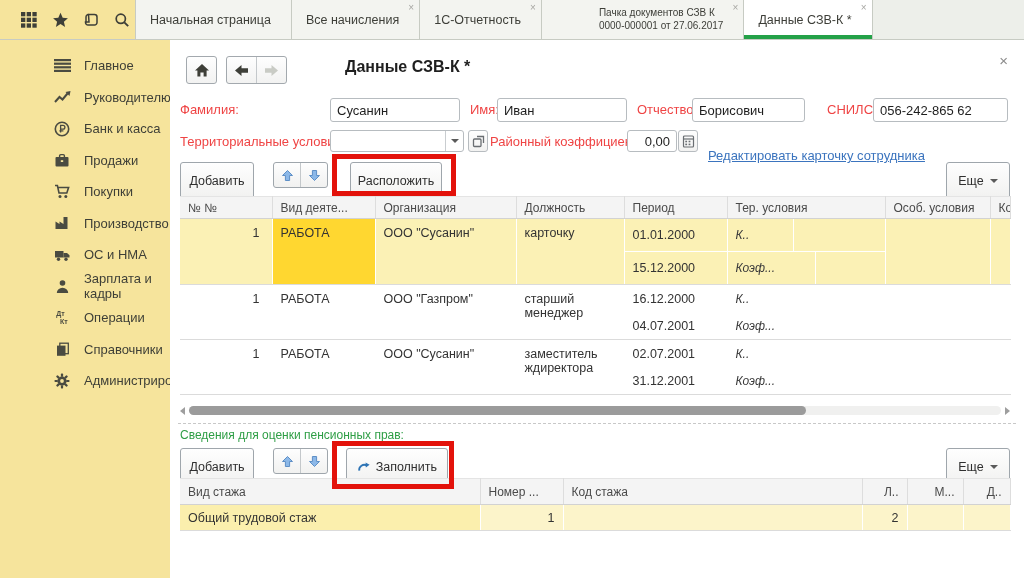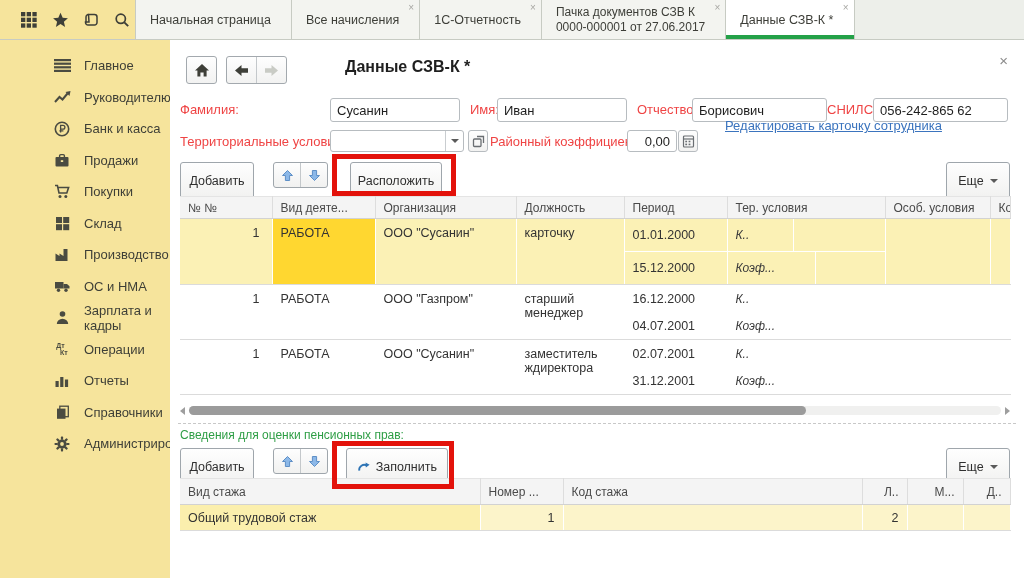--- a/index.html
+++ b/index.html
@@ -13,21 +13,21 @@
     background:#EDEFEA; border-bottom:1px solid #C7CBC3; box-sizing:border-box; display:flex; }
   .corner { width:135px; height:100%; background:#F6E49C; display:flex; align-items:center;
     padding-left:20px; gap:13px; box-sizing:border-box; flex:none; }
   .corner .tbicon { width:18px; height:18px; display:flex; align-items:center; justify-content:center; cursor:pointer; }
   .tabs { display:flex; height:100%; }
   .tab { position:relative; box-sizing:border-box; background:#F3F4F0; border-right:1px solid #C7CBC3;
     padding:0 20px 0 14px; display:flex; flex-direction:column; justify-content:center;
     font-size:12.5px; color:#3D3E38; cursor:pointer; white-space:nowrap; }
   .tab:first-child { border-left:1px solid #C7CBC3; }
   .tab.active { background:#fff; box-shadow:inset 0 -4px 0 #24A148; }
-  .tab .tl2 { font-size:12px; line-height:1.25; }
+  .tab .tl2 { font-size:10px; line-height:1.25;margin-left:43px; }
   .tab .tx { position:absolute; top:3px; right:5px; font-size:10px; color:#A7A7A3; cursor:pointer; line-height:1; }
   
   .sidebar { position:absolute; left:0; top:40px; width:170px; height:538px; background:#F6E49C; padding-top:10px; box-sizing:border-box; }
   .side-item { height:31.5px; display:flex; align-items:center; padding-left:52px; gap:12px;
     font-size:13px; color:#3E3F37; cursor:pointer; }
   .side-item .sic { width:20px; height:17px; flex:none; display:flex; align-items:center; justify-content:center; }
   .dtkt { font-size:7px; font-weight:bold; line-height:1.05; color:#4A4B41; text-align:left; }
   
   .main { position:absolute; left:170px; top:40px; width:854px; height:538px; background:#fff; }
   .navbtn { position:absolute; top:16px; height:28px; box-sizing:border-box; border:1px solid #A3A9AE;
@@ -201,33 +201,20 @@
         <svg width="17" height="15" viewBox="0 0 17 15">
           <path d="M1,1.5 h2.4 l1.6,7.5 h7.8 l1.8,-5.5 H4.5" fill="none" stroke="#4A4B41" stroke-width="1.6"></path>
           <circle cx="6" cy="12.5" r="1.5" fill="#4A4B41"></circle>
           <circle cx="11.8" cy="12.5" r="1.5" fill="#4A4B41"></circle>
         </svg>
       </span>
       <span>Покупки</span>
     </div>
     <div class="side-item">
       <span class="sic">
-        <svg width="15" height="15" viewBox="0 0 15 15">
-          <g fill="#4A4B41">
-            <rect x="1" y="1" width="6" height="6"></rect>
-            <rect x="8.2" y="1" width="6" height="6"></rect>
-            <rect x="1" y="8.2" width="6" height="6"></rect>
-            <rect x="8.2" y="8.2" width="6" height="6"></rect>
-          </g>
-        </svg>
-      </span>
-      <span>Склад</span>
-    </div>
-    <div class="side-item">
-      <span class="sic">
         <svg width="16" height="14" viewBox="0 0 16 14">
           <polygon points="1.5,13 1.5,5.5 5.5,8 5.5,5.5 9.5,8 9.5,1 13.5,1 13.5,13" fill="#4A4B41"></polygon>
         </svg>
       </span>
       <span>Производство</span>
     </div>
     <div class="side-item">
       <span class="sic">
         <svg width="17" height="14" viewBox="0 0 17 14">
           <rect x="1" y="3" width="8.5" height="6.5" fill="#4A4B41"></rect>
@@ -245,32 +232,20 @@
           <path d="M1.8,14 a5.7,5.3 0 0 1 11.4,0 z" fill="#4A4B41"></path>
         </svg>
       </span>
       <span>Зарплата и кадры</span>
     </div>
     <div class="side-item">
       <span class="sic">
         <span class="dtkt">Дт<br>&nbsp;&nbsp;Кт</span>
       </span>
       <span>Операции</span>
-    </div>
-    <div class="side-item">
-      <span class="sic">
-        <svg width="16" height="14" viewBox="0 0 16 14">
-          <g fill="#4A4B41">
-            <rect x="1.5" y="7" width="3.2" height="6"></rect>
-            <rect x="6.2" y="3" width="3.2" height="10"></rect>
-            <rect x="10.9" y="5.5" width="3.2" height="7.5"></rect>
-          </g>
-        </svg>
-      </span>
-      <span>Отчеты</span>
     </div>
     <div class="side-item">
       <span class="sic">
         <svg width="15" height="15" viewBox="0 0 15 15">
           <rect x="4.8" y="1.2" width="8.5" height="10.5" fill="none" stroke="#4A4B41" stroke-width="1.3"></rect>
           <rect x="2" y="3.6" width="8.5" height="10.2" fill="#4A4B41"></rect>
         </svg>
       </span>
       <span>Справочники</span>
     </div>
@@ -315,21 +290,21 @@
     </span>
   </div>
   <div class="title">Данные СЗВ-К *</div>
   <div class="close">×</div>
 
   <div class="lbl" style="left:10px; top:62px;">Фамилия:</div>
   <input class="inp" style="left: 160px; top: 58px; width: 130px;" value="Сусанин">
   <div class="lbl" style="left:300px; top:62px;">Имя:</div>
   <input class="inp" style="left: 327px; top: 58px; width: 130px;" value="Иван">
   <div class="lbl" style="left:467px; top:62px;">Отчество:</div>
-  <input class="inp" style="left: 522px; top: 58px; width: 135px;" value="Борисович">
+  <input class="inp" style="left: 522px; top: 58px; width: 113px;" value="Борисович">
   <div class="lbl" style="left:657px; top:62px;">СНИЛС:</div>
   <input class="inp" style="left: 703px; top: 58px; width: 135px;" value="056-242-865 62">
 
   <div class="lbl" style="left:10px; top:94px;">Территориальные условия:</div>
   <div class="combo" style="left:160px; top:90px; width:134px;">
     <span class="cfield"></span>
     <span class="cbtn">
         <span class="caret"></span>
       </span>
   </div>
@@ -344,21 +319,21 @@
   <div class="sqbtn" style="left:508px; top:90px;">
     <svg width="13" height="13" viewBox="0 0 13 13">
         <rect x="1.5" y="1" width="10" height="11" rx="1" fill="none" stroke="#6A6E72" stroke-width="1.2"></rect>
         <line x1="1.5" y1="4" x2="11.5" y2="4" stroke="#6A6E72" stroke-width="1.2"></line>
         <rect x="3.3" y="5.7" width="1.8" height="1.6" fill="#6A6E72"></rect>
         <rect x="6.6" y="5.7" width="1.8" height="1.6" fill="#6A6E72"></rect>
         <rect x="3.3" y="8.6" width="1.8" height="1.6" fill="#6A6E72"></rect>
         <rect x="6.6" y="8.6" width="1.8" height="1.6" fill="#6A6E72"></rect>
       </svg>
   </div>
-  <div class="link" style="left:538px; top:78px;margin-left:17px;">Редактировать карточку сотрудника</div>
+  <div class="link" style="left:538px; top:108px;">Редактировать карточку сотрудника</div>
 
   <div class="btn" style="left:10px; top:122px; width:74px;">Добавить</div>
   <div class="udgroup" style="left:103px; top:122px;">
     <span class="ud">
         <svg width="13" height="13" viewBox="0 0 13 13">
           <polygon points="6.5,1.5 11.5,6.5 8.6,6.5 8.6,11.5 4.4,11.5 4.4,6.5 1.5,6.5" fill="#8CB8E8" stroke="#5E8FC6" stroke-width="1"></polygon>
         </svg>
       </span>
     <span class="ud">
         <svg width="13" height="13" viewBox="0 0 13 13">

